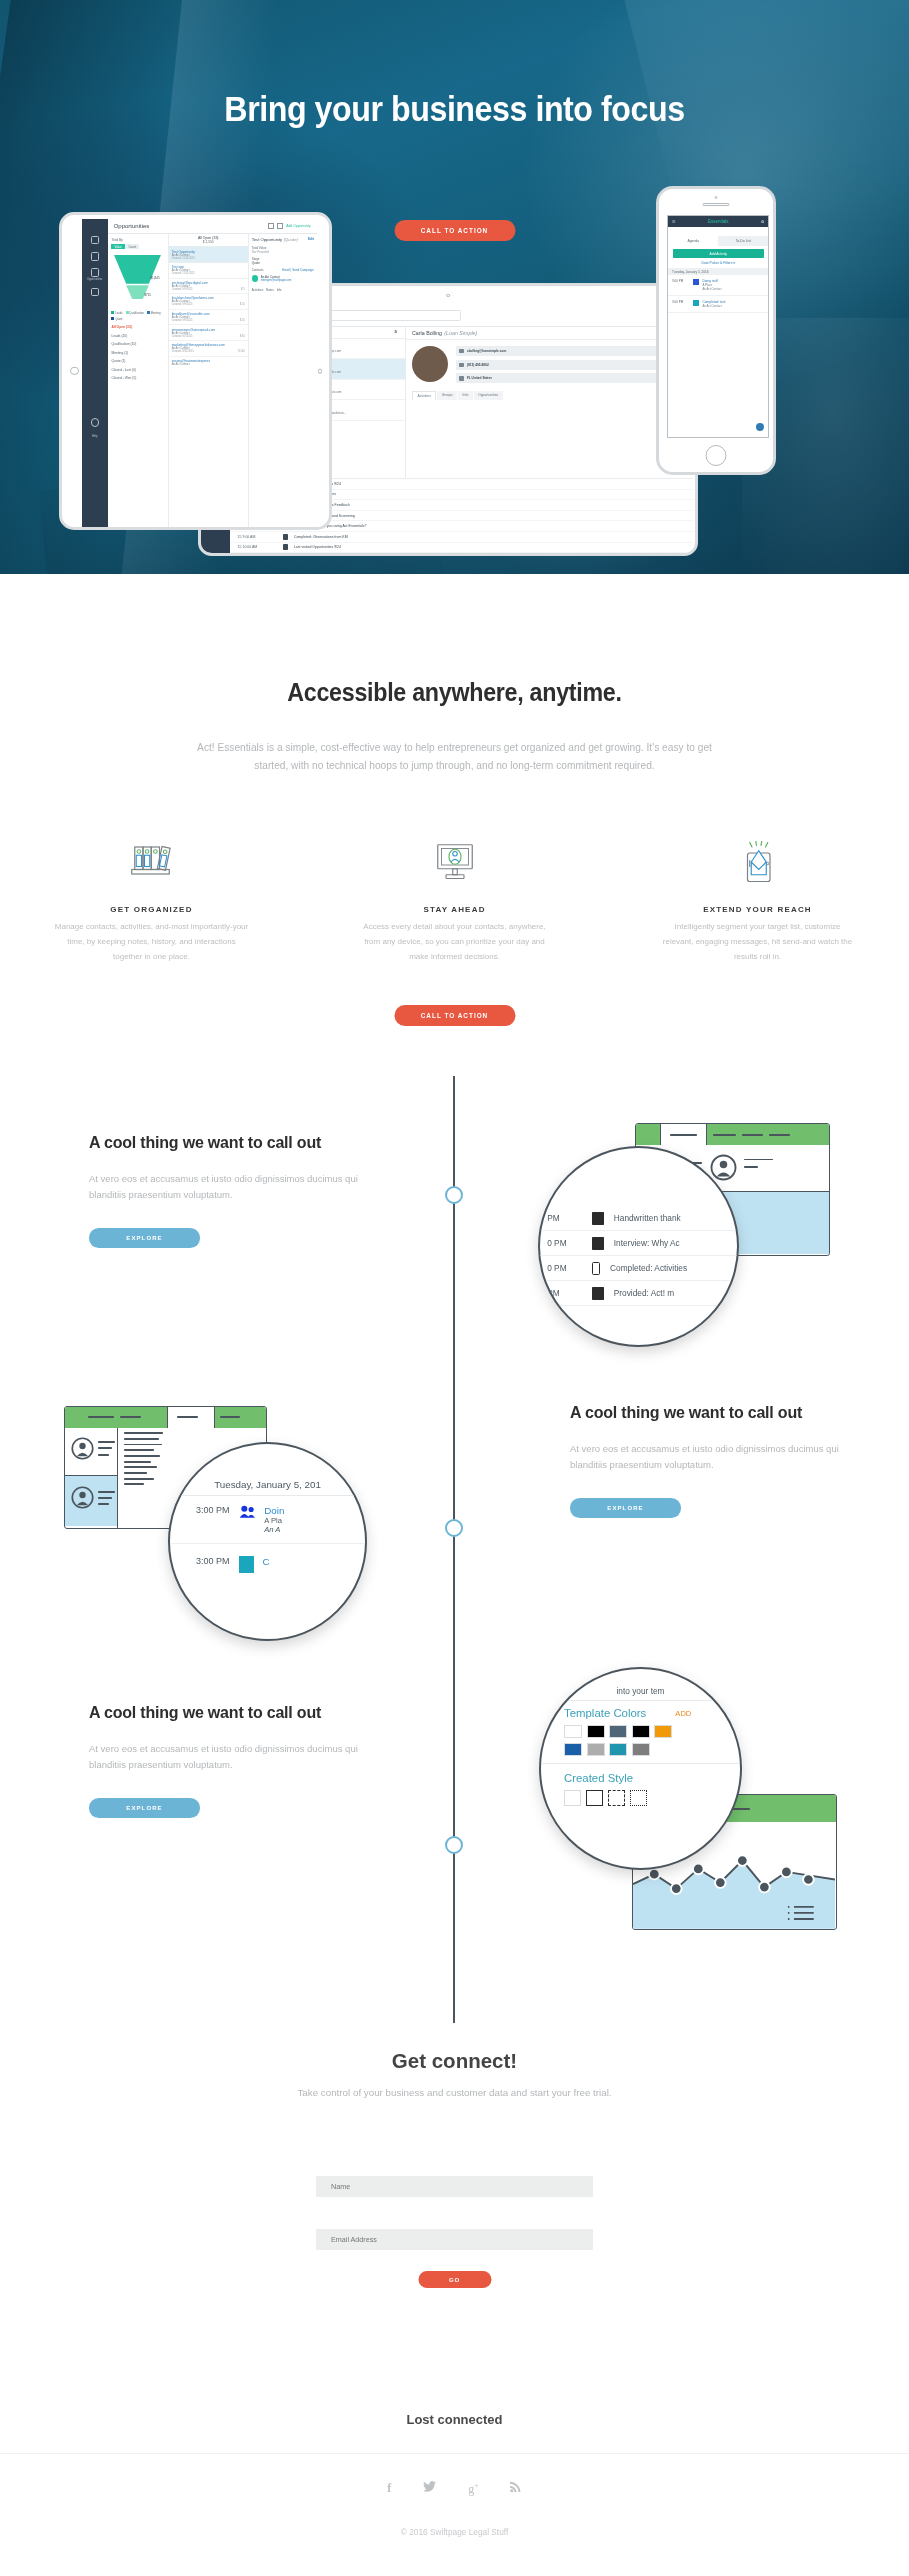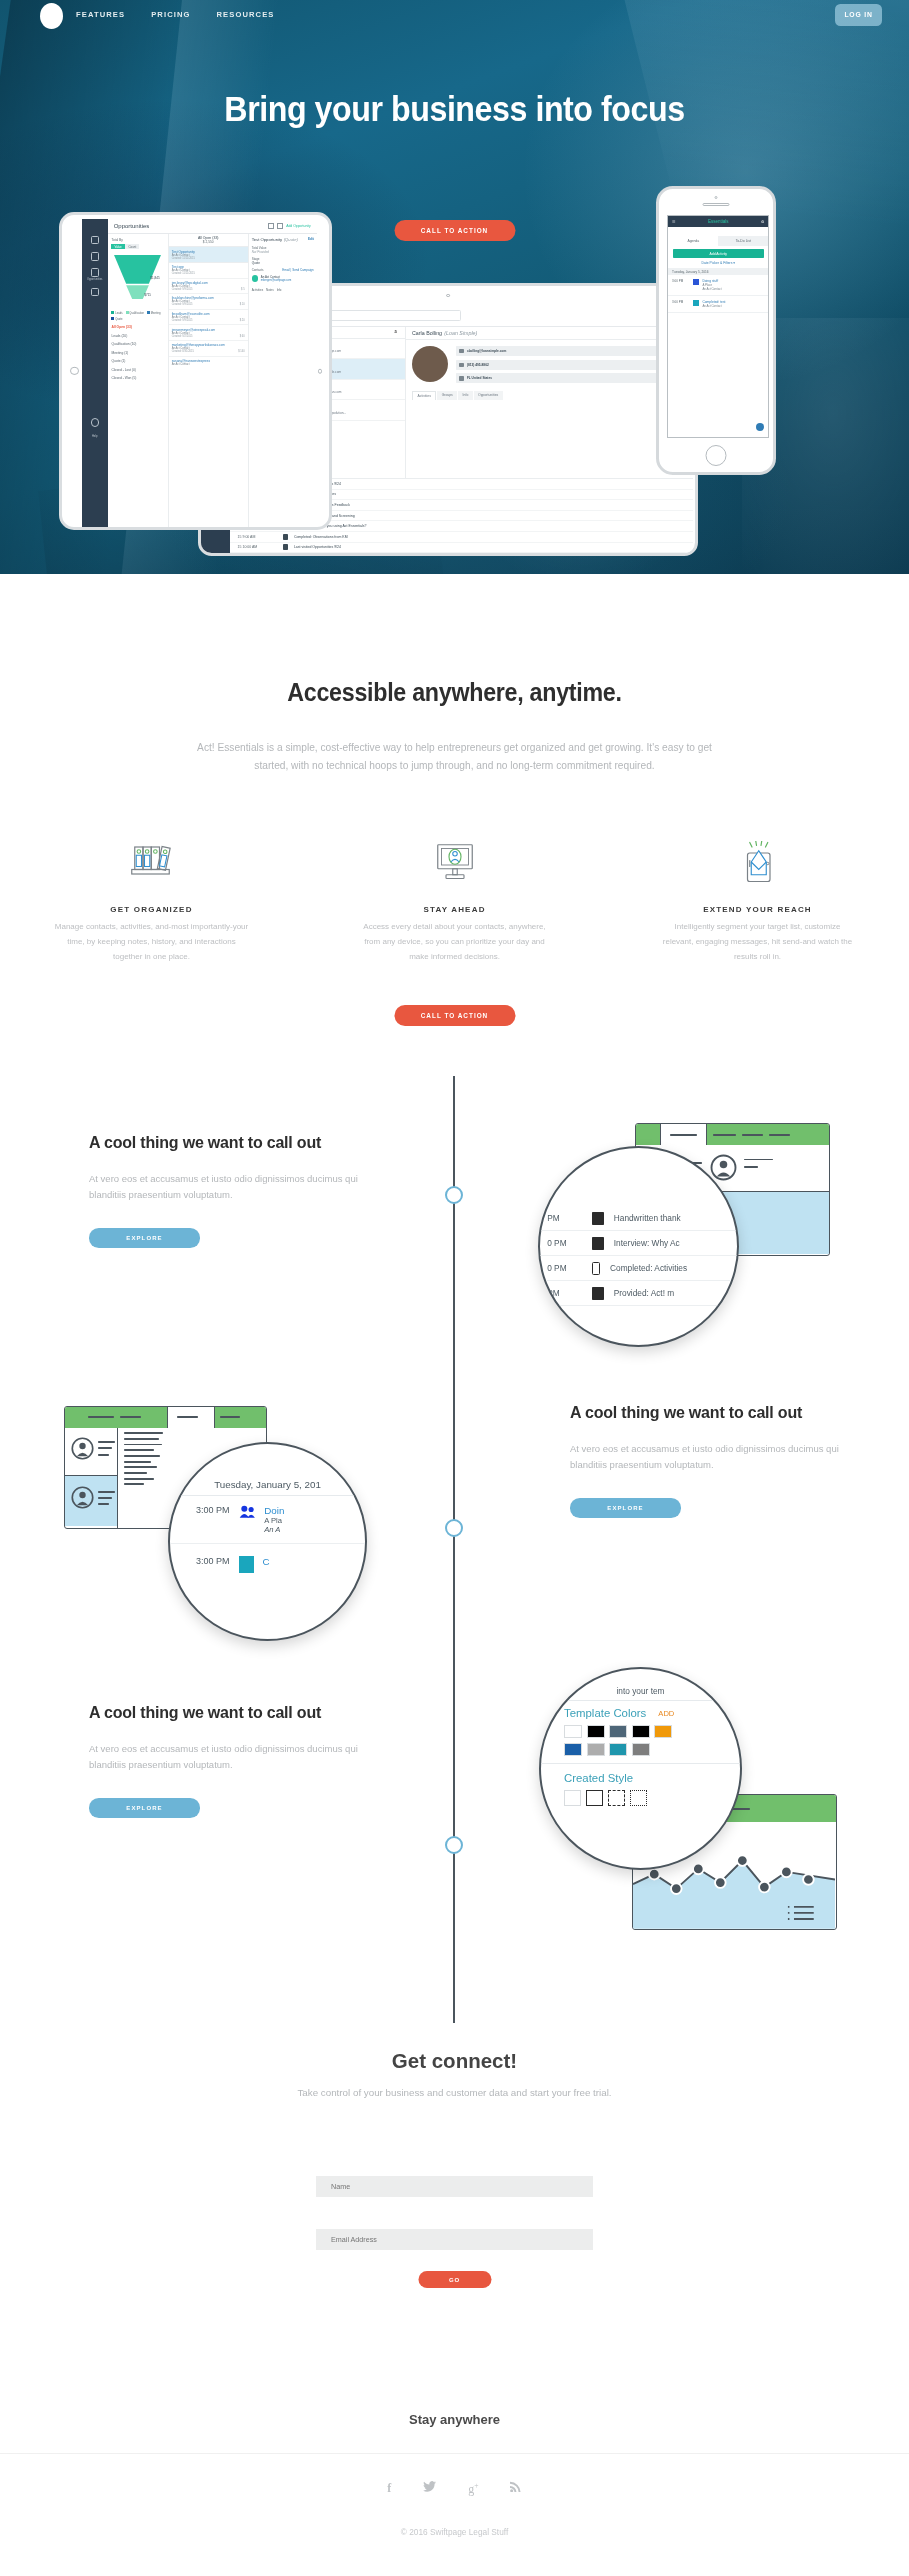--- a/index.html
+++ b/index.html
@@ -232,29 +232,20 @@
 <div class="hero">
   <div class="hero-tex">
     <i class="t1"></i>
       <i class="t2"></i>
       <i class="t3"></i>
       <i class="t4"></i>
       <i class="t5"></i>
       <i class="t6"></i>
   </div>
 
-  <div class="nav">
-    <div class="logo"></div>
-    <div class="nav-links">
-      <a href="#">FEATURES</a>
-      <a href="#">PRICING</a>
-      <a href="#">RESOURCES</a>
-    </div>
-    <div class="login-btn">LOG IN</div>
-  </div>
 
   <div class="hero-h1">Bring your business into focus</div>
   <div class="hero-cta">CALL TO ACTION</div>
 </div>
 
 <div class="devices">
 
   <div class="tablet-main">
     <div class="tab-cam"></div>
     <div class="tab-screen">
@@ -829,21 +820,21 @@
           <line x1="204" y1="92" x2="206" y2="92"></line>
       </g>
     </svg>
   </div>
   <div class="mag" style="left:9px; top:15px; width:203px; height:203px">
     <div style="padding:16.7px 0 0 0">
       <div style="text-align:center;font-size:8.3px;color:#4d5a63;padding-bottom:4.5px;border-bottom:0.8px solid #e6eaed">into your tem</div>
       <div style="padding:6px 0 0 23px">
         <div style="display:flex;align-items:center">
           <span style="font-size:11.4px;color:#3ba0b8">Template Colors</span>
-          <span style="font-size:7.6px;color:#e8871f;margin-left:12px">ADD</span>
+          <span style="font-size:7.6px;color:#e8871f;margin-left:29px">ADD</span>
         </div>
         <div style="display:flex;gap:4.5px;margin-top:6px">
           <i style="width:18px;height:13px;background:#ffffff;border:0.8px solid #d8dcdf;display:block"></i>
           <i style="width:18px;height:13px;background:#000000;border:0.8px solid #d8dcdf;display:block"></i>
           <i style="width:18px;height:13px;background:#4e6678;border:0.8px solid #d8dcdf;display:block"></i>
           <i style="width:18px;height:13px;background:#000000;border:0.8px solid #d8dcdf;display:block"></i>
           <i style="width:18px;height:13px;background:#f0990a;border:0.8px solid #d8dcdf;display:block"></i>
         </div>
         <div style="display:flex;gap:4.5px;margin-top:4.5px">
           <i style="width:18px;height:13px;background:#1a5fa8;border:0.8px solid #d8dcdf;display:block"></i>
@@ -863,21 +854,21 @@
     </div>
   </div>
 </div>
 
 <div class="gs-h">Get connect!</div>
 <div class="gs-p">Take control of your business and customer data and start your free trial.</div>
 <input class="gs-in" style="top: 2176px;" type="text" placeholder="Name">
 <input class="gs-in" style="top: 2229px;" type="text" placeholder="Email Address">
 <div class="gs-go">GO</div>
 
-<div class="ft-h">Stay anywhere</div>
+<div class="ft-h">Lost connected</div>
 <div class="ft-div"></div>
 <div class="ft-soc">
   <span style="font-family:'Liberation Serif',serif;font-weight:bold">f</span>
   <span>
     <svg width="13" height="10.6" viewBox="0 0 17 14">
         <path d="M17 1.7c-.6.3-1.3.5-2 .6.7-.4 1.3-1.1 1.5-1.9-.7.4-1.4.7-2.2.9A3.45 3.45 0 0 0 8.4 4.5c-2.9-.1-5.4-1.5-7.1-3.6-.3.5-.5 1.1-.5 1.8 0 1.2.6 2.2 1.5 2.9-.6 0-1.1-.2-1.6-.4 0 1.7 1.2 3.1 2.8 3.4-.3.1-.6.1-.9.1-.2 0-.4 0-.6-.1.4 1.4 1.7 2.4 3.2 2.4-1.2.9-2.7 1.5-4.3 1.5H0c1.6 1 3.4 1.6 5.3 1.6 6.4 0 9.9-5.3 9.9-9.9v-.5c.7-.5 1.3-1.1 1.8-1.8z" fill="#bfc2c5"></path>
       </svg>
   </span>
   <span style="font-family:'Liberation Serif',serif">g<sup style="font-size:7.6px">+</sup></span>
   <span>

